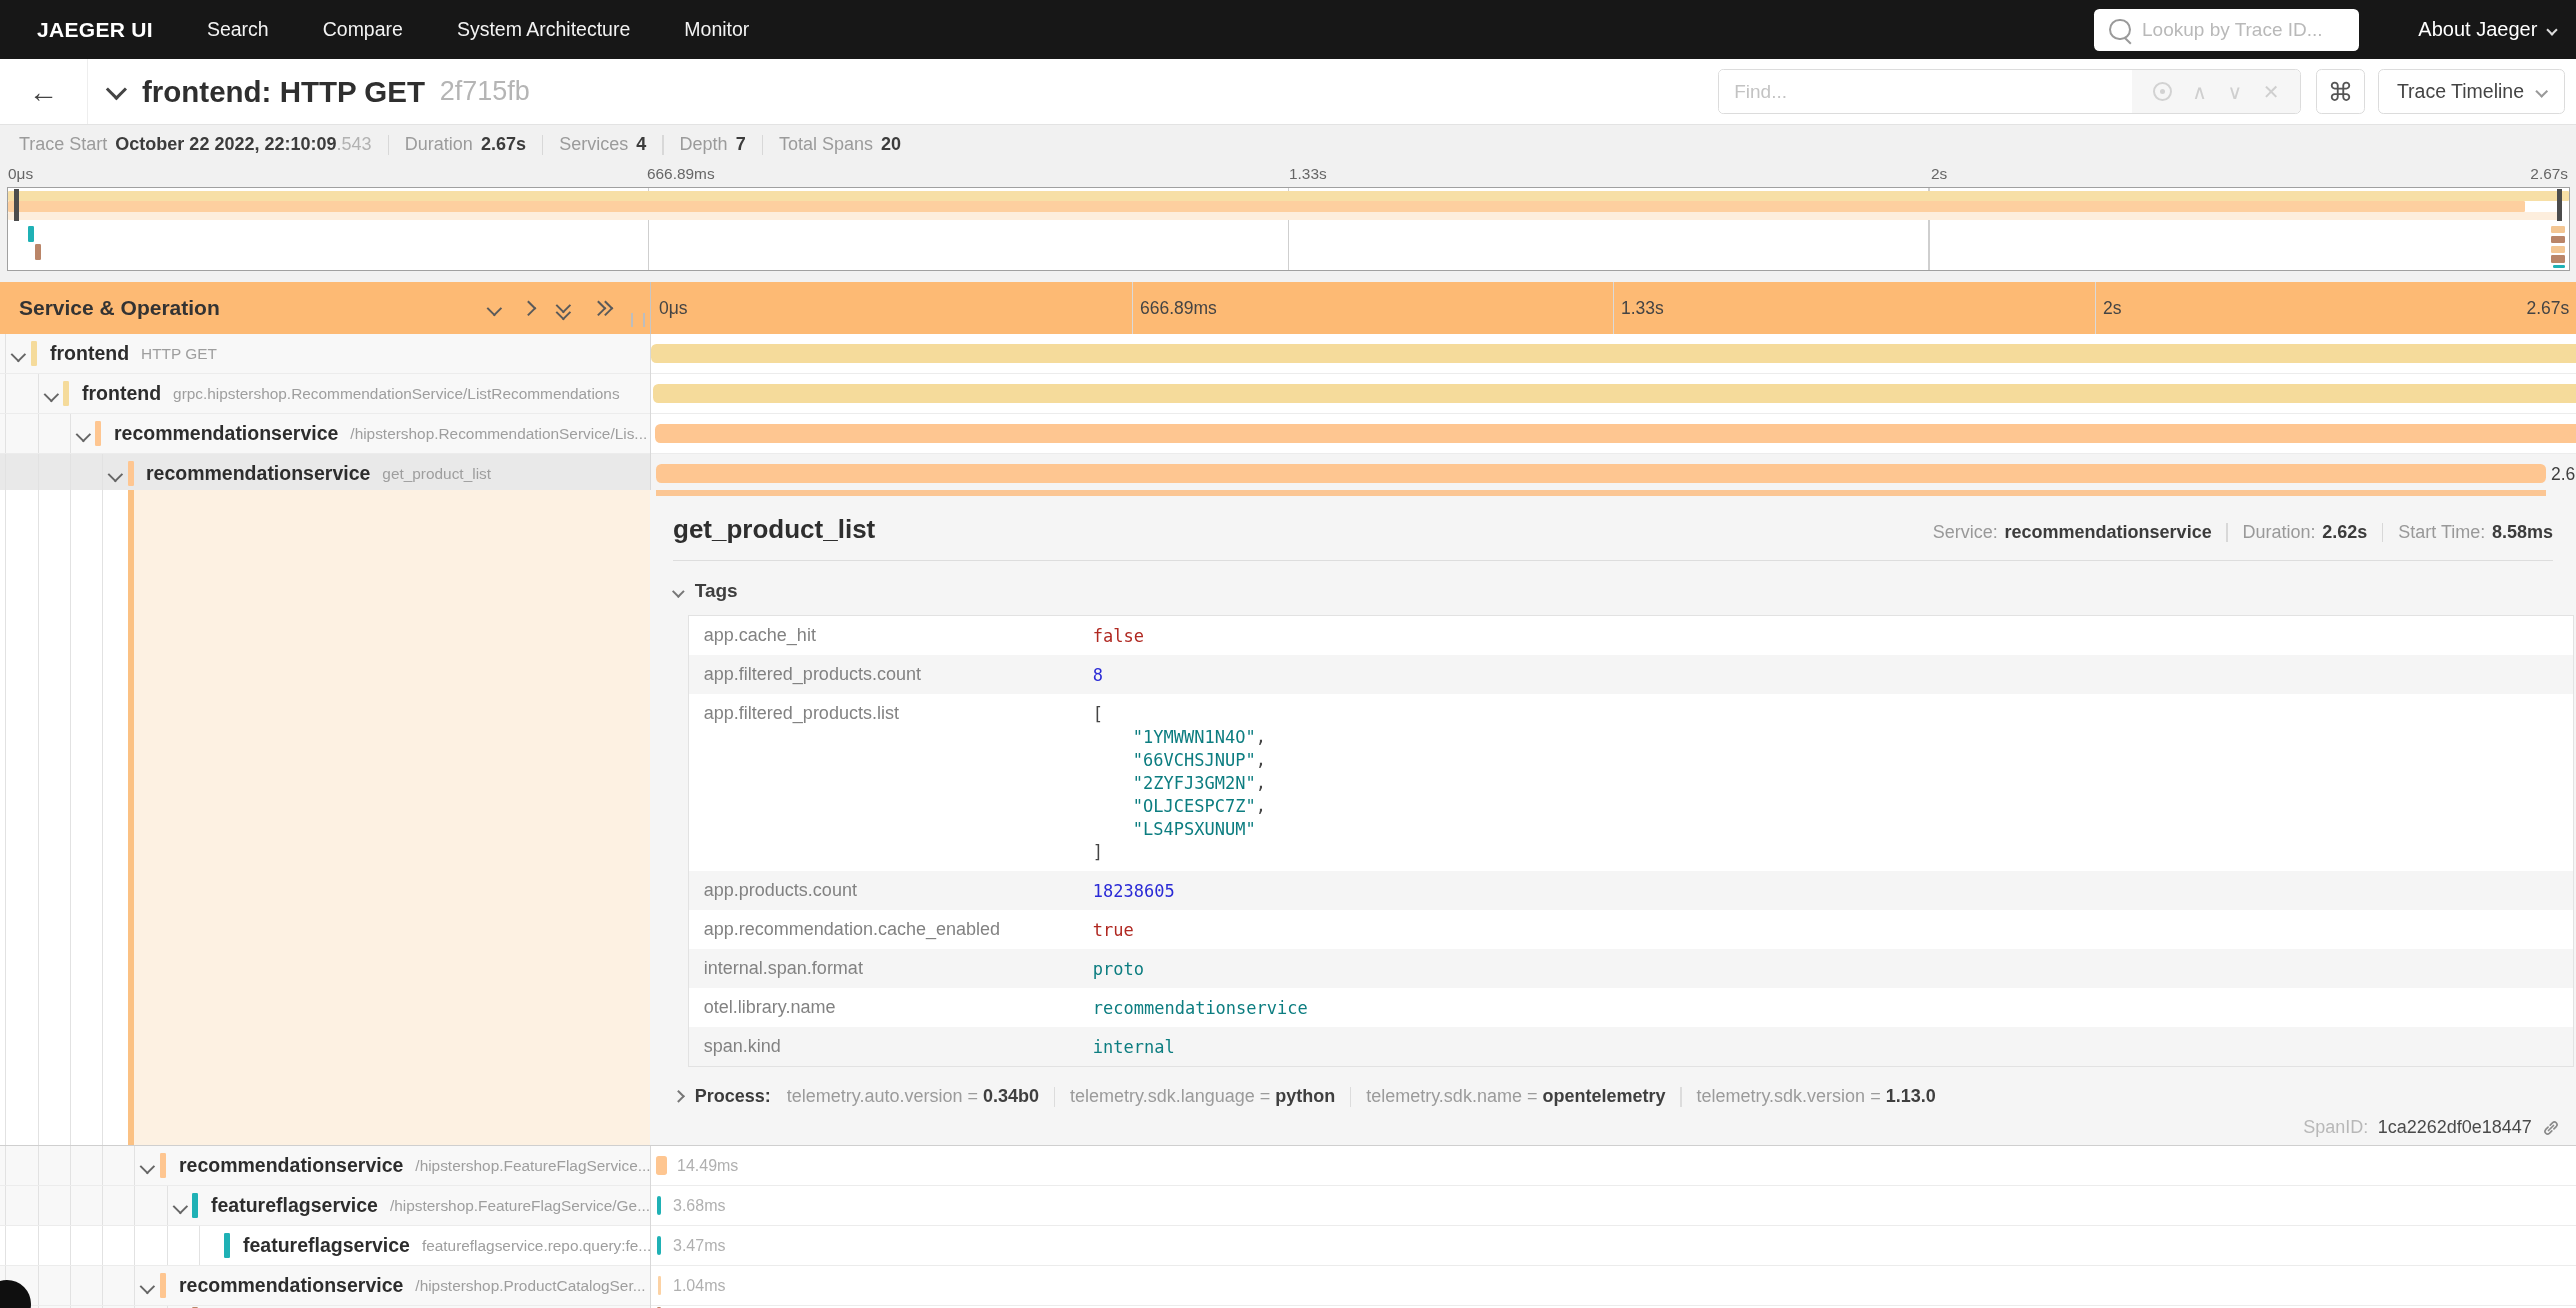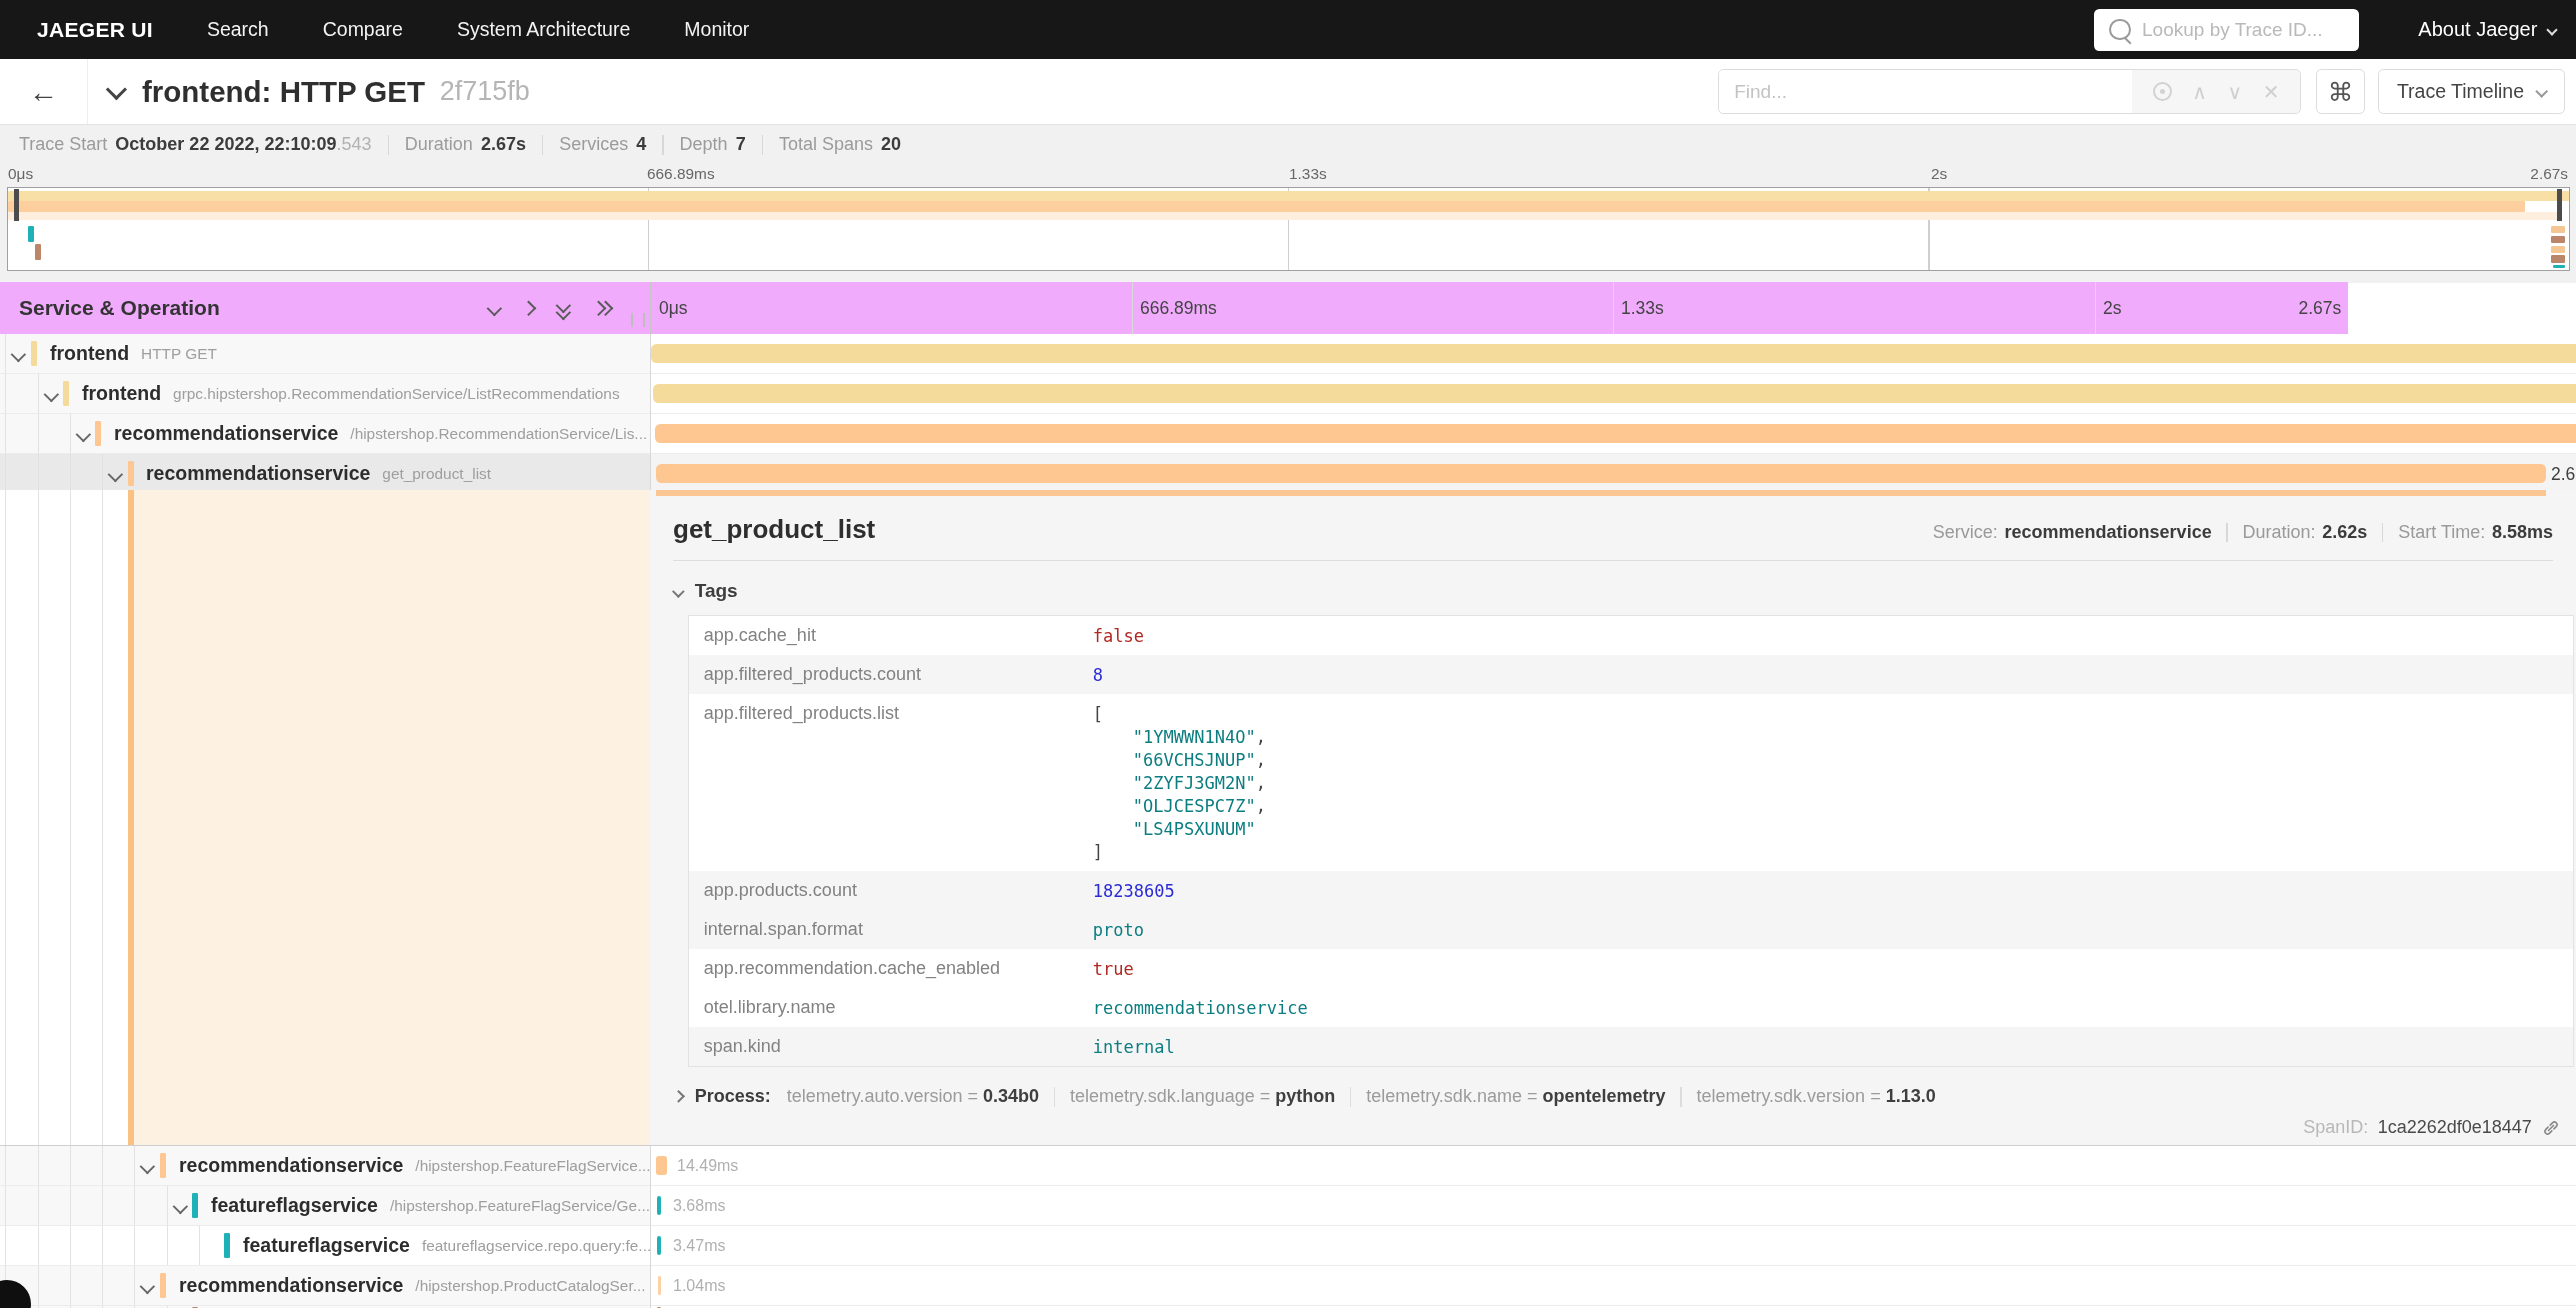--- a/index.html
+++ b/index.html
@@ -45,21 +45,21 @@
   .meta .dim{color:#b2b2b2;font-weight:normal;}
   .meta .sep{width:1.3px;height:20px;background:#d8d8d8;margin:0 16px;}
   .mini-ticks{position:relative;height:23px;font-size:15.4px;color:#666;}
   .mini-ticks span{position:absolute;top:1.3px;}
   .canvas{position:absolute;left:6.7px;top:62px;width:2561px;height:82px;background:#fff;border:1.3px solid #a0a0a0;}
   .canvas .grid{position:absolute;top:0;bottom:0;width:1.3px;background:#cfcfcf;}
   .mmbar{position:absolute;border-radius:1.3px;}
   .handle{position:absolute;width:4.7px;height:32px;background:#4c4c4c;top:1.3px;}
 
   
-  .gridhead{position:absolute;left:0;top:282px;width:2348px;height:52px;background:#f0abfc;border-bottom:1.3px solid #c6c6c6;display:flex;}
+  .gridhead{position:absolute;left:0;top:282px;width:2576px;height:52px;background:#fdba74;border-bottom:1.3px solid #c6c6c6;display:flex;}
   .gh-left{position:relative;width:650px;border-right:1.3px solid #c6c6c6;display:flex;align-items:center;flex:none;}
   .gh-title{font-size:21px;font-weight:bold;color:#333;margin-left:19px;}
   .gh-icons{position:absolute;right:44px;display:flex;align-items:center;gap:23px;}
   .gh-icons .chev{border-color:#5a5a5a;width:8.7px;height:8.7px;border-width:2px;}
   .chev.right{transform:rotate(-45deg);}
   .dbl{position:relative;width:13.4px;height:16px;}
   .dbl .chev{position:absolute;left:1.3px;}
   .dbl.down .chev:nth-child(1){top:0;}
   .dbl.down .chev:nth-child(2){top:7.4px;}
   .dbl.rightd .chev:nth-child(1){top:3.4px;left:0;}
@@ -371,27 +371,27 @@
             <div class="ind tv-str">"2ZYFJ3GM2N"</div>
             <div class="ind tv-str">"OLJCESPC7Z"</div>
             <div class="ind tv-str last">"LS4PSXUNUM"</div>
             <div class="tv-plain">]</div>
           </span>
         </div>
         <div class="tagrow alt">
           <span class="tagkey">app.products.count</span>
           <span class="tagval tv-num">18238605</span>
         </div>
+        <div class="tagrow">
+          <span class="tagkey">app.recommendation.cache_enabled</span>
+          <span class="tagval tv-bool">true</span>
+        </div>
         <div class="tagrow alt">
           <span class="tagkey">internal.span.format</span>
           <span class="tagval tv-str">proto</span>
-        </div>
-        <div class="tagrow">
-          <span class="tagkey">app.recommendation.cache_enabled</span>
-          <span class="tagval tv-bool">true</span>
         </div>
         <div class="tagrow">
           <span class="tagkey">otel.library.name</span>
           <span class="tagval tv-str">recommendationservice</span>
         </div>
         <div class="tagrow alt">
           <span class="tagkey">span.kind</span>
           <span class="tagval tv-str">internal</span>
         </div>
       </div>

